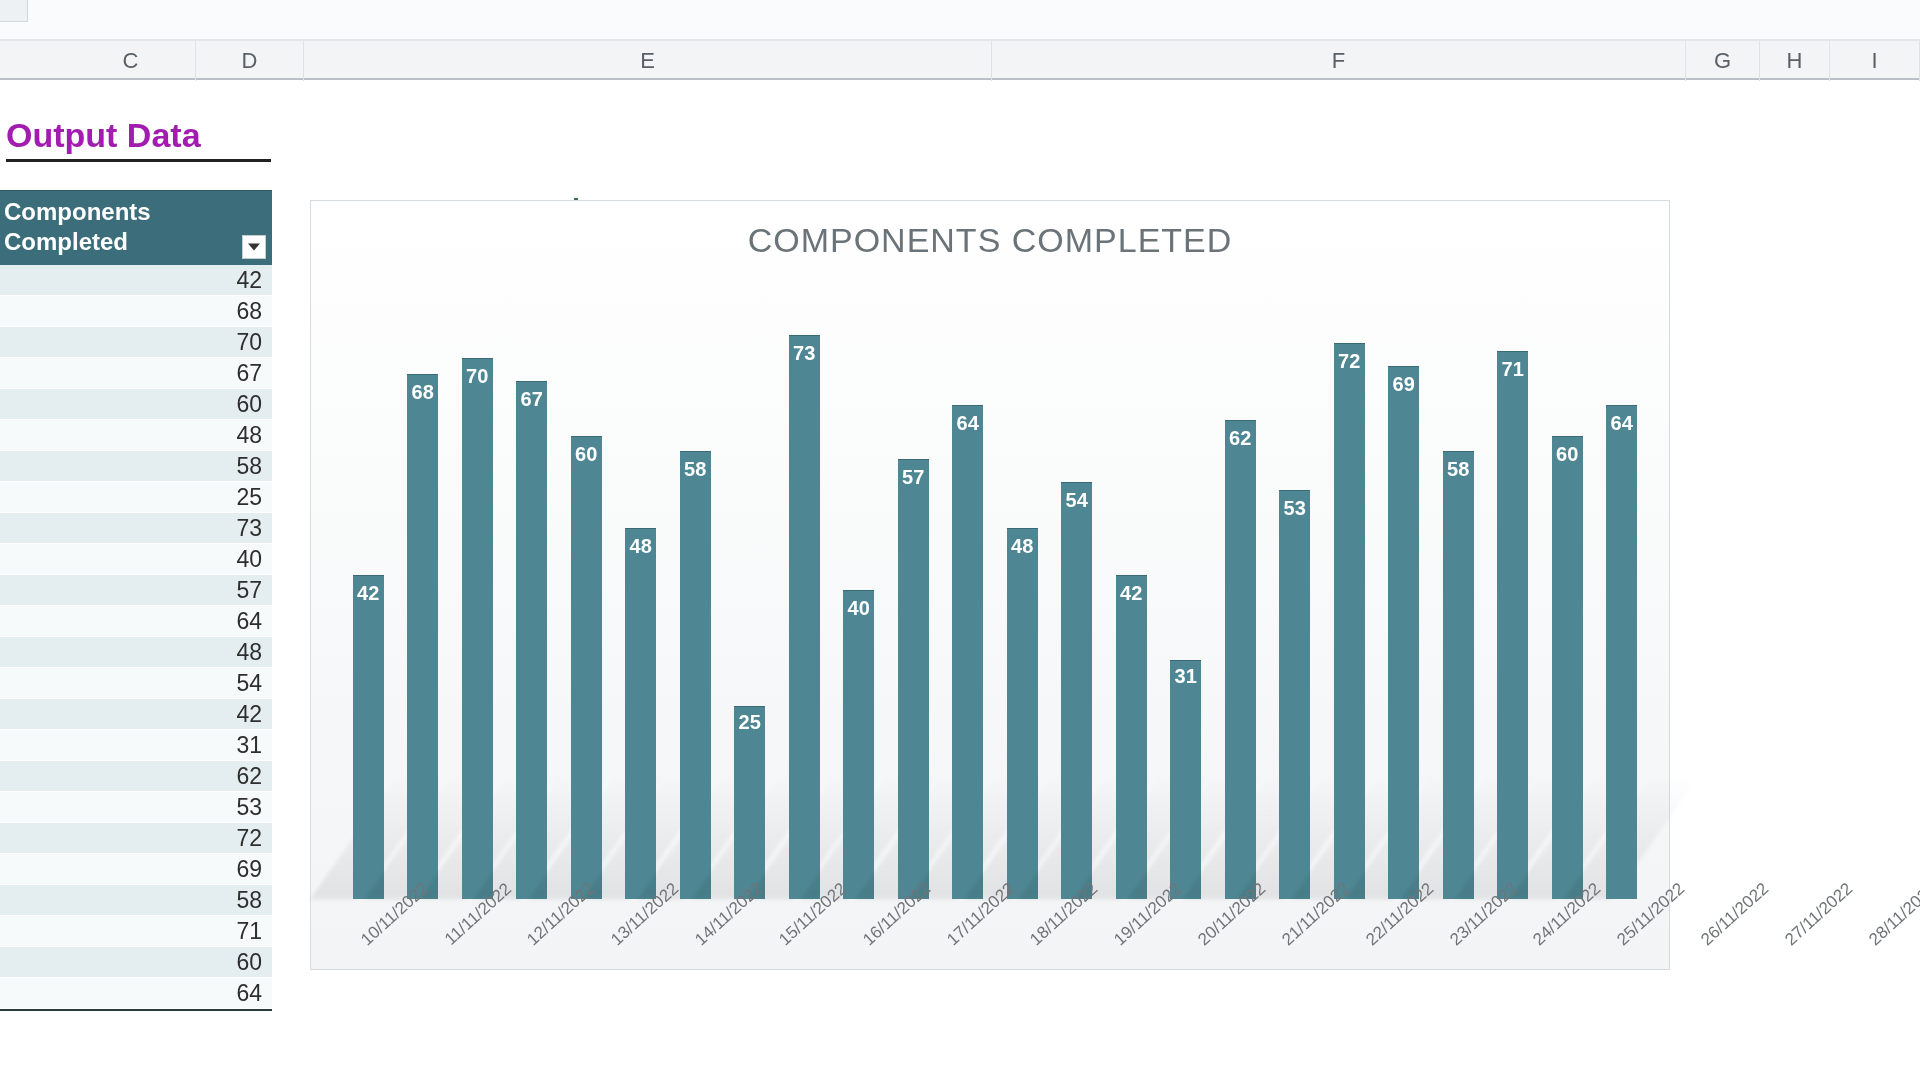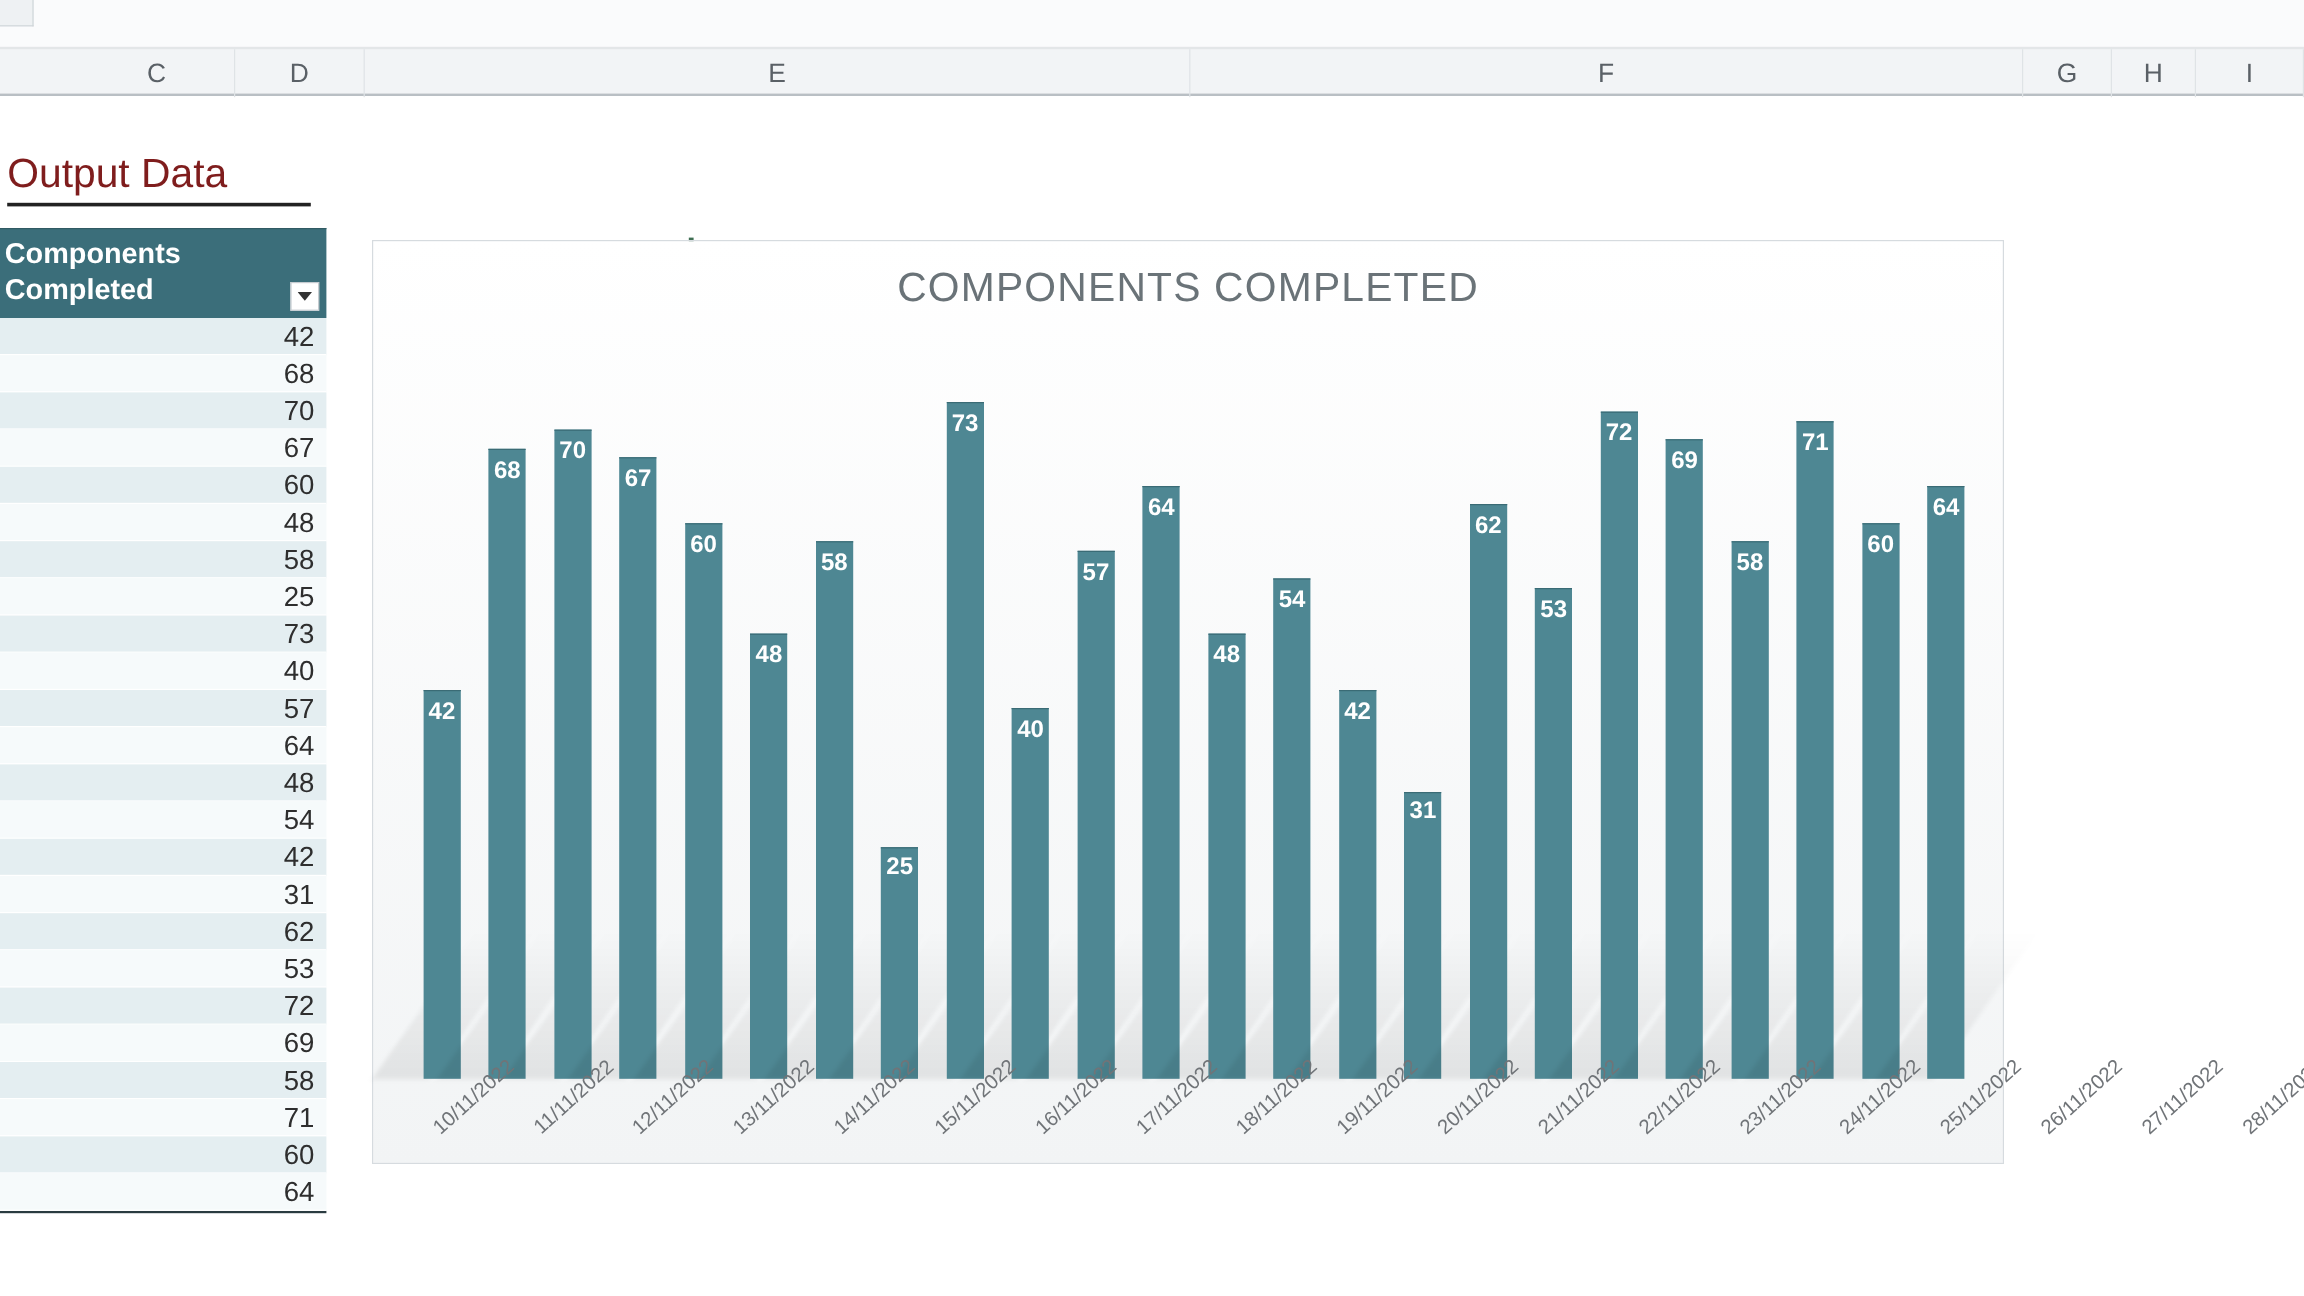--- a/index.html
+++ b/index.html
@@ -21,22 +21,22 @@
     font-size: 22px; color: #5a6066;
     display: flex; align-items: center; justify-content: center;
     border-right: 1px solid #dfe3e6;
   }
 
   
   .sheet { position: absolute; left: 0; top: 80px; width: 1920px; height: 1000px; }
 
   
   .section-title {
-    position: absolute; left: 6px; top: 46px;
-    font-size: 34px; font-weight: 400; color: #7f1d1d;
+    position: absolute; left: 6px; top: 36px;
+    font-size: 34px; font-weight: 700; color: #a21caf;
     border-bottom: 3px solid #222; padding: 0 70px 4px 0;
   }
 
   
   .cross-cursor {
     position: absolute; width: 22px; height: 22px;
     color: #3f6f53;
   }
   .cross-cursor::before, .cross-cursor::after {
     content: ""; position: absolute; background: currentColor;

